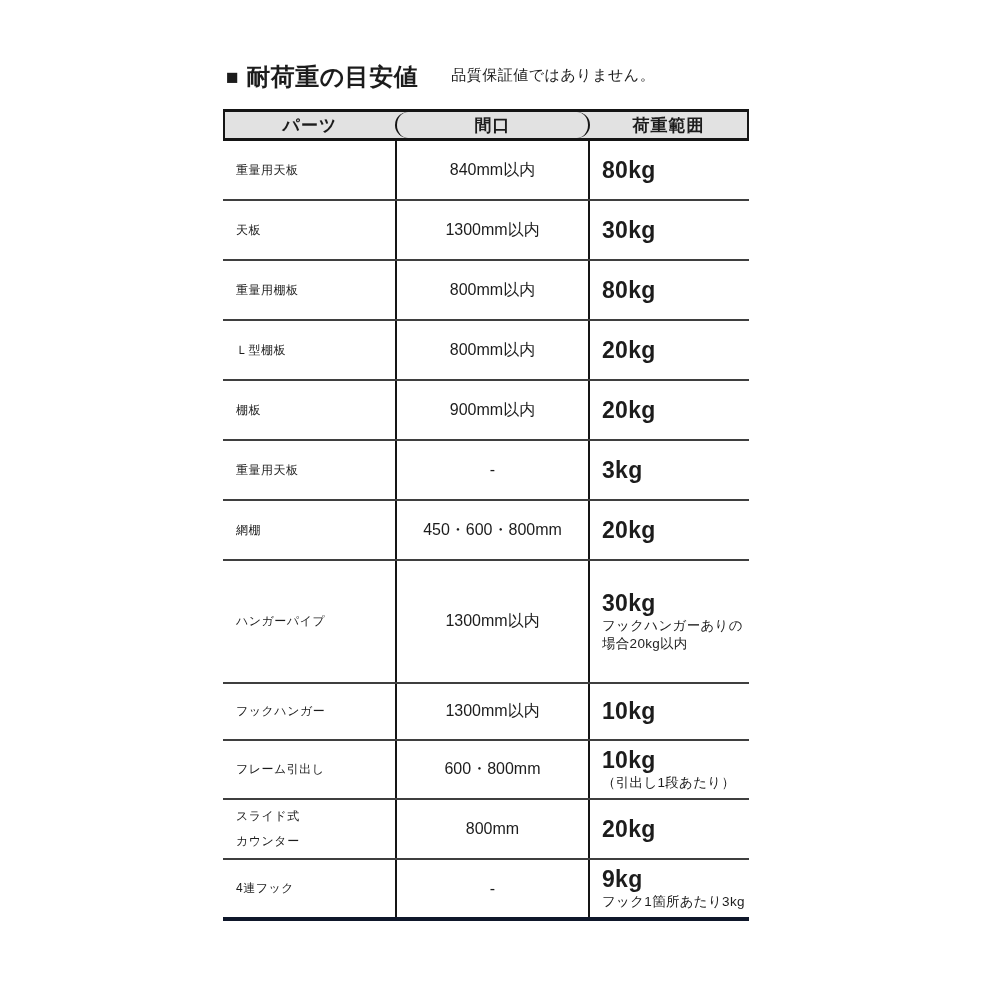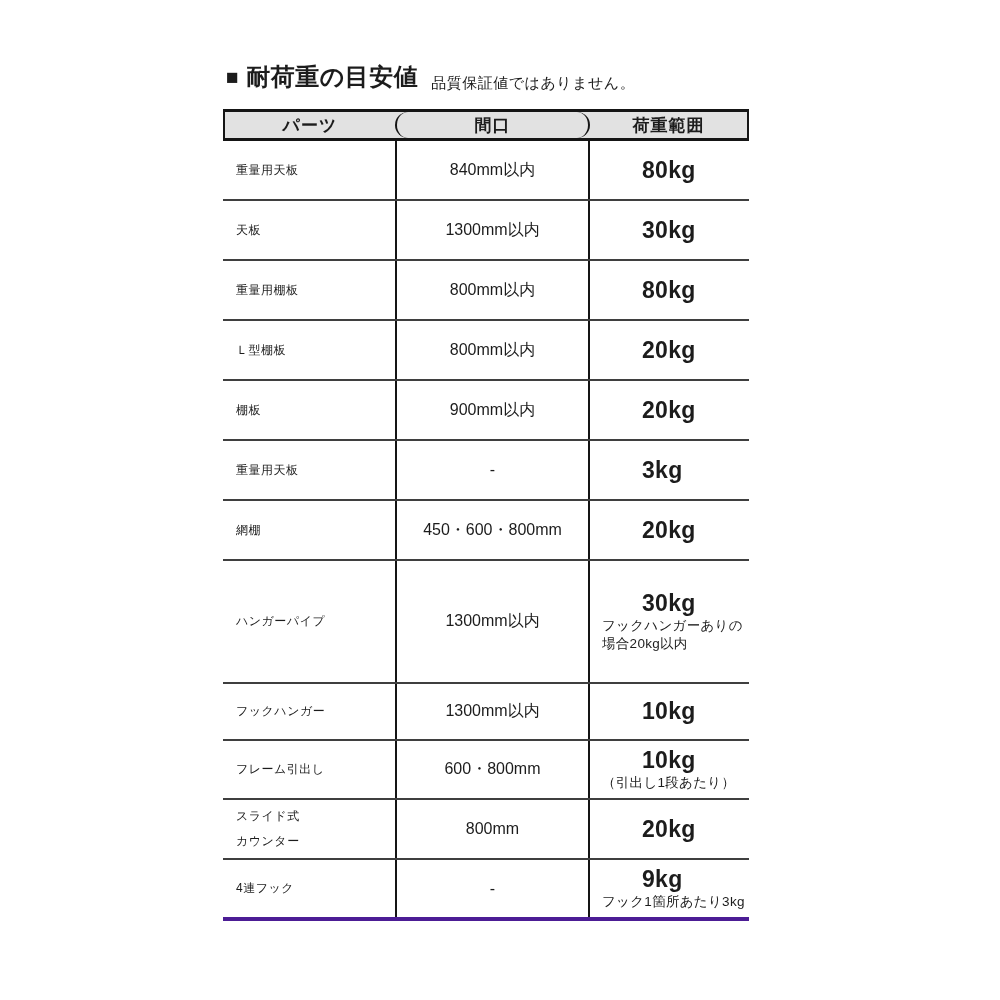--- a/index.html
+++ b/index.html
@@ -12,22 +12,23 @@
   }
   .content {
     position: absolute;
     left: 223px; top: 54px;
     width: 526px;
   }
 
   
   .title-row {
     display: flex;
-    align-items: flex-end;
+    align-items: center;
     margin: 0 0 16px 3px;
+    gap: 20px;
   }
   .page-title {
     font-size: 24px;
     font-weight: bold;
     margin-top: 7px;
     letter-spacing: 0.5px;
     white-space: nowrap;
   }
   .page-title .bullet {
     font-size: 21px;
@@ -71,21 +72,21 @@
 
   .trow {
     display: grid;
     grid-template-columns: 172px 195px 1fr;
     min-height: 60px;
     border-bottom: 2px solid #3f3f3f;
   }
   .trow:nth-child(8) { min-height: 123px; }
   .trow:nth-child(9)  { min-height: 57px; }
   .trow:nth-child(10) { min-height: 58px; }
-  .trow:last-child { border-bottom: 4px solid #4c1d95; }
+  .trow:last-child { border-bottom: 4px solid #0f172a; }
 
   .td {
     display: flex;
     align-items: center;
   }
   .td-part {
     padding-left: 13px;
     font-size: 12px;
     line-height: 25px;
     white-space: pre-line;
@@ -102,21 +103,20 @@
     padding: 6px 4px 6px 12px;
     flex-direction: column;
     align-items: flex-start;
     justify-content: center;
   }
   .load-value {
     font-size: 23px;
     font-weight: bold;
     line-height: 27px;
     letter-spacing: 0.3px;
-    margin-left: 40px;
   }
   .load-note {
     font-size: 13.5px;
     line-height: 18px;
     white-space: pre-line;
     letter-spacing: 0.3px;
   }
   .load-note:empty { display: none; }
 </style>
 </head>

